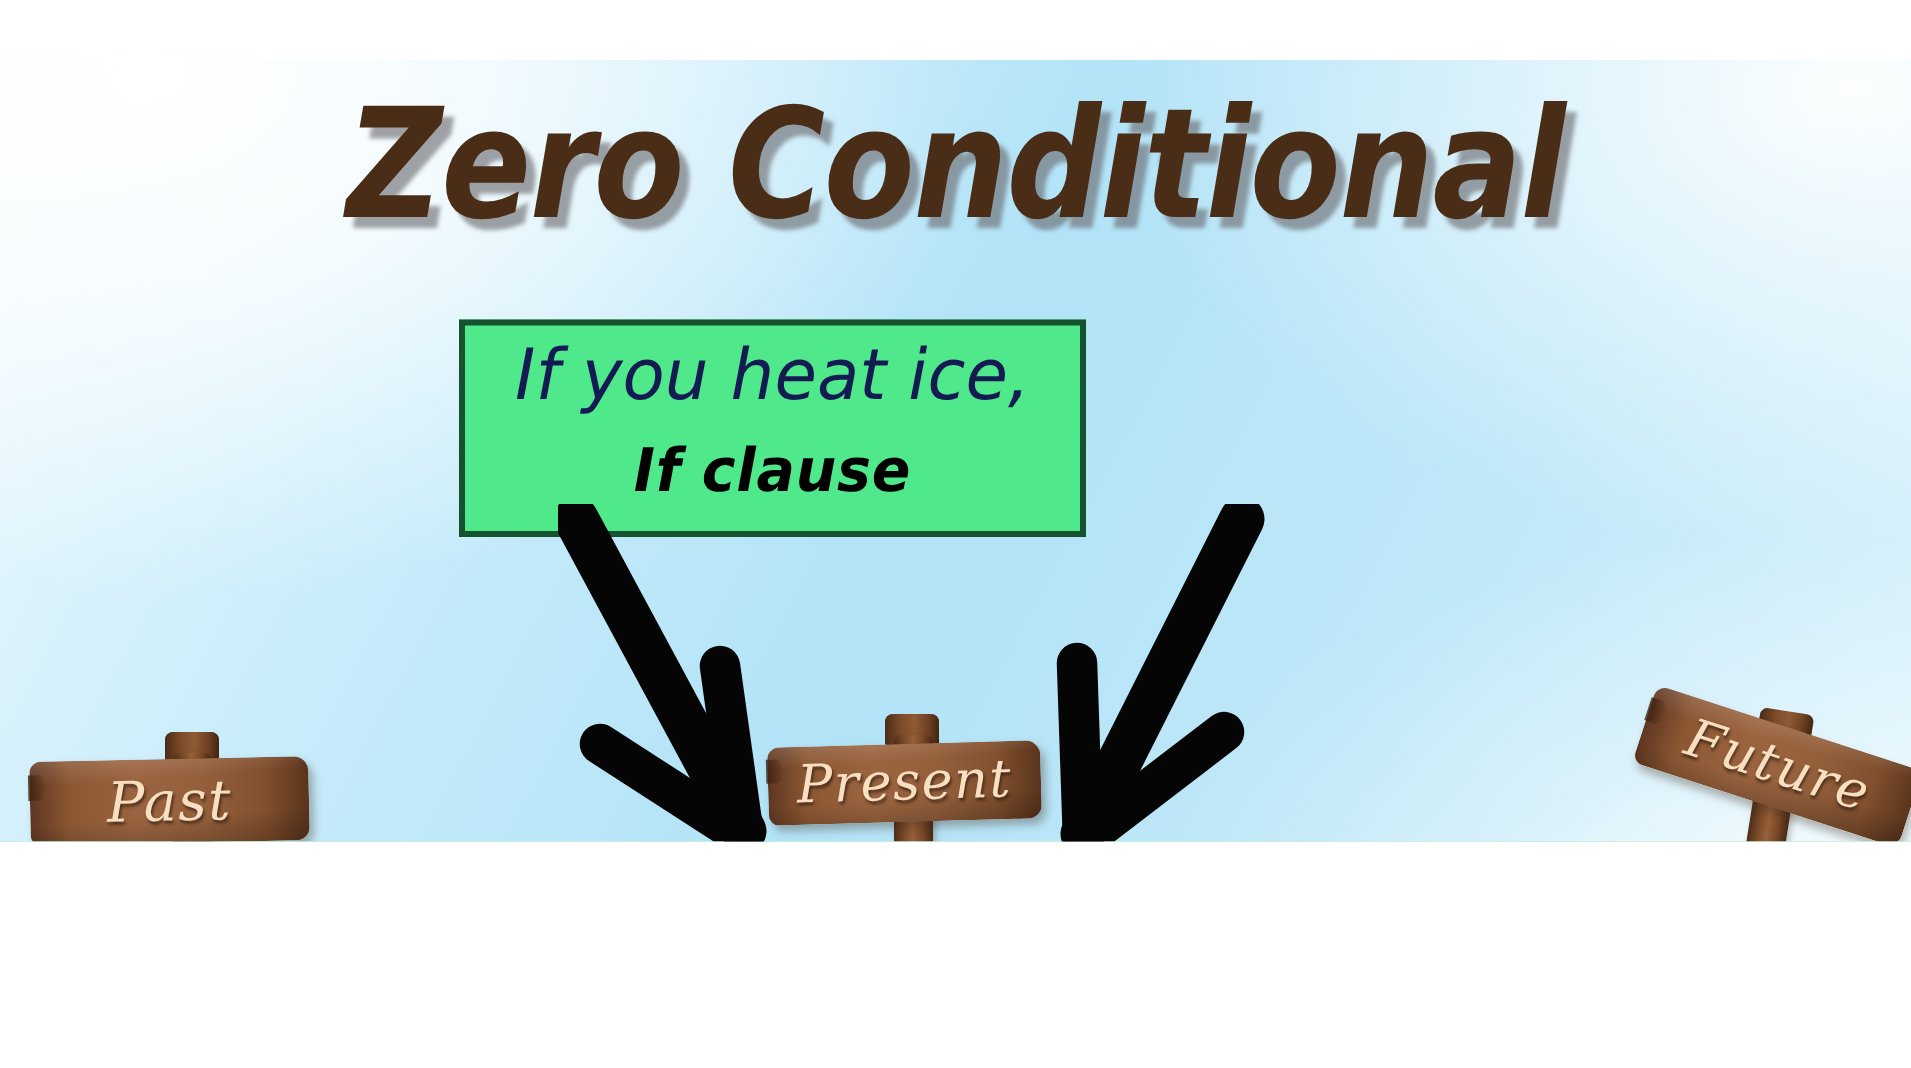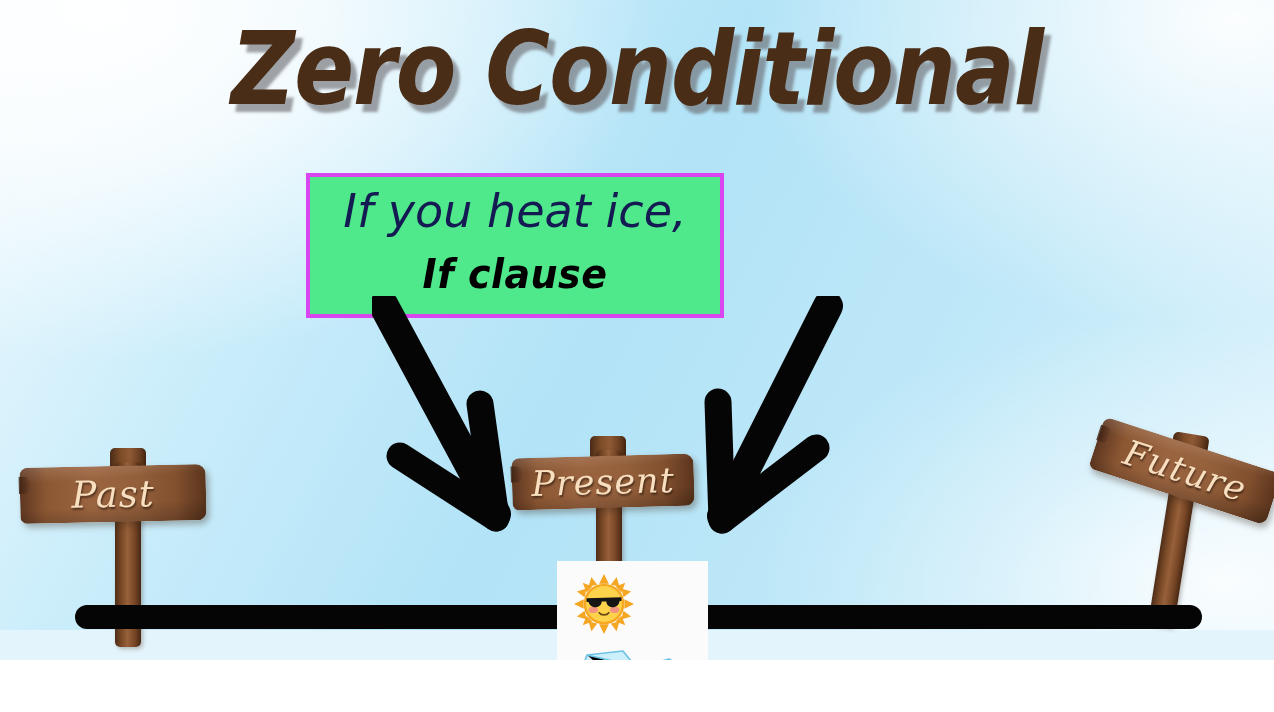--- a/index.html
+++ b/index.html
@@ -3,24 +3,25 @@
 <meta charset="utf-8">
 <style>
   html, body {
     margin: 0;
     padding: 0;
     background: #ffffff;
   }
   #slide {
     position: relative;
     width: 1274px;
-    height: 660px;
+    height: 521px;
     overflow: hidden;
     font-family: "DejaVu Sans", sans-serif;
     background: #22c55e;
+    margin-top: 40px;
   }
 
   
   .bg-base {
     position: absolute;
     left: 0; top: 0;
     width: 1274px; height: 632px;
     background:
       radial-gradient(ellipse 95% 120% at 8% 2%, rgba(255,255,255,0.98) 0%, rgba(255,255,255,0.75) 18%, rgba(255,255,255,0.0) 46%),
       radial-gradient(ellipse 70% 90% at 97% 3%, rgba(255,255,255,0.95) 0%, rgba(255,255,255,0.55) 22%, rgba(255,255,255,0.0) 55%),
@@ -49,21 +50,21 @@
     text-shadow: 7px 7px 3px rgba(105,105,110,0.62);
     transform: scaleX(0.92) scaleY(1.06);
     transform-origin: 50% 0;
     white-space: nowrap;
     -webkit-font-smoothing: antialiased;
   }
 
   
   .clause-box {
     position: absolute;
-    border: 4px solid #d946ef;
+    border: 4px solid #14532d;
     box-sizing: border-box;
     overflow: hidden;
   }
   .box-if {
     left: 306px; top: 173px;
     width: 418px; height: 145px;
     background: #4fe88a;
   }
   .box-result {
     left: 733px; top: 173px;

